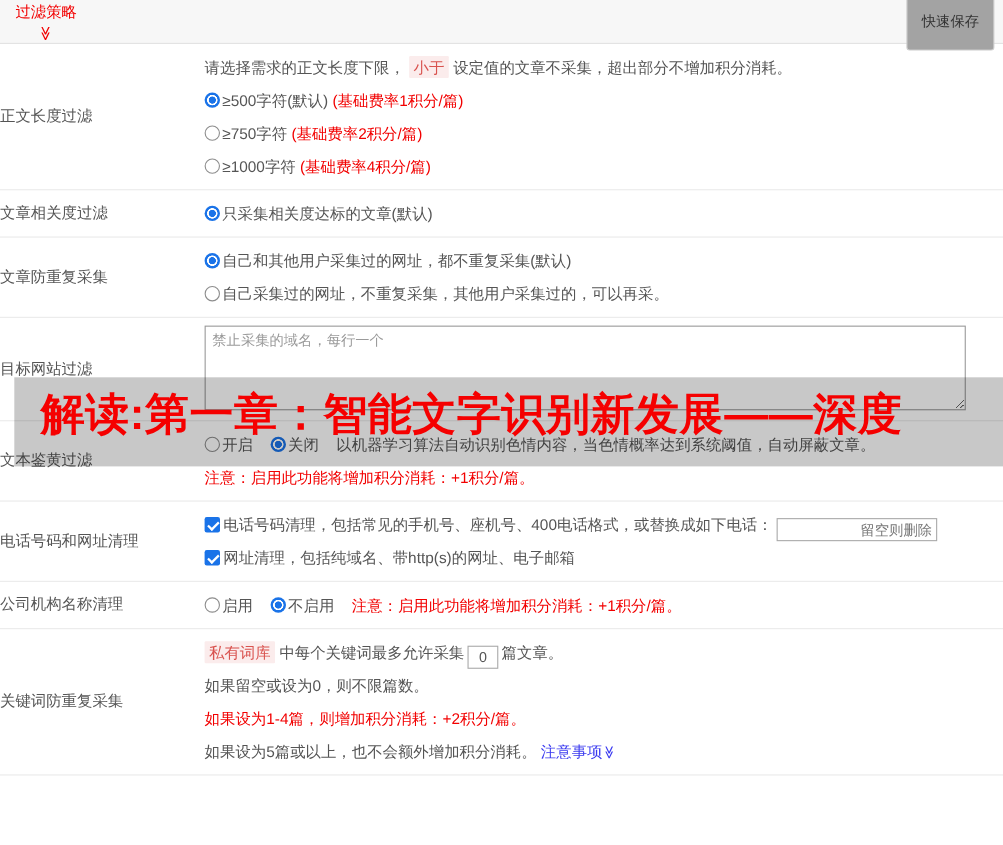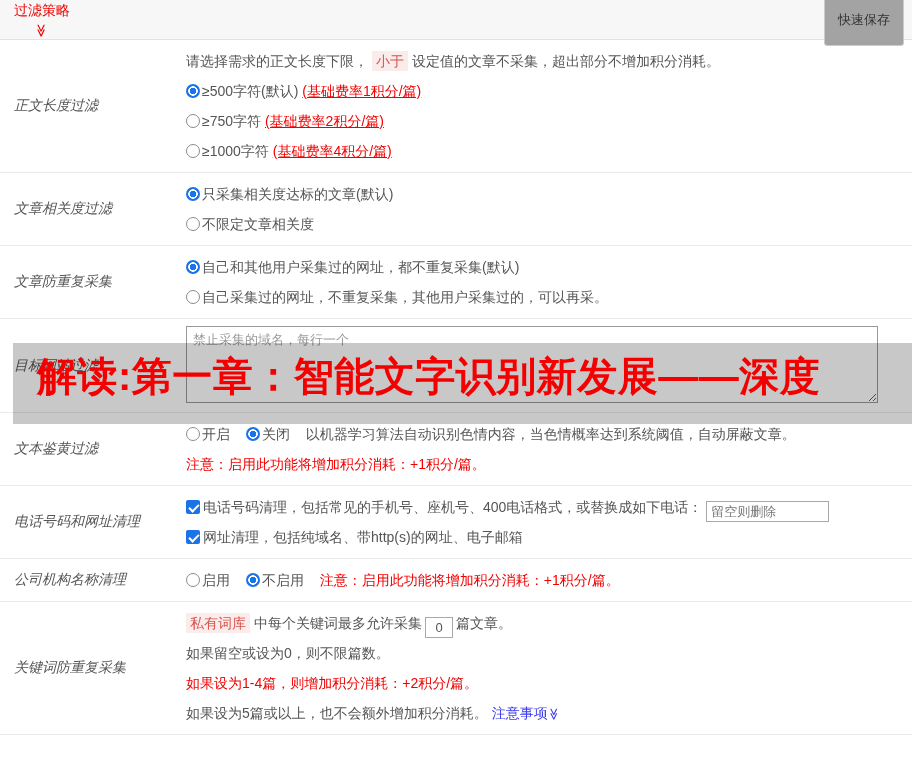--- a/index.html
+++ b/index.html
@@ -47,25 +47,23 @@
   }
   
   .row {
     display: flex;
     border-bottom: 1px solid #eaeaea;
   }
   .row:last-child { border-bottom: none; }
   .row-label {
     width: 186px;
     flex: 0 0 186px;
-    padding-left: 14px;
-    display: flex;
-    align-items: center;
-    color: #555;
-    font-style: italic;
+    display: flex;
+    align-items: center;
+    color: #555;
   }
   .row-content {
     flex: 1;
     padding: 6px 8px 6px 0;
   }
   .line { line-height: 30px; min-height: 30px; }
   .para { line-height: 30px; }
   
   .radio {
     display: inline-block;
@@ -92,21 +90,21 @@
   .checkbox::after {
     content: "";
     position: absolute;
     left: 4.5px; top: 1.5px;
     width: 4px; height: 8px;
     border: solid #fff;
     border-width: 0 2px 2px 0;
     transform: rotate(45deg);
   }
   .red { color: #f20000; }
-  .red-u { color: #f20000; text-decoration: underline; }
+  .red-u { color: #f20000; }
   .tag {
     background: #fbecec;
     color: #d9534f;
     padding: 2px 4px;
     margin: 0 4px;
     border-radius: 1px;
   }
   .link { color: #3a3af0; cursor: pointer; }
   .link .chevron-double { font-size: 12px; }
   .opt-gap { margin-right: 12px; }
@@ -117,28 +115,29 @@
     resize: both;
     font-family: inherit;
     font-size: 13px;
     color: #555;
     padding: 4px 6px;
     margin-top: 1px;
     background: #fff;
   }
   textarea.domain-box::placeholder { color: #9a9a9a; }
   input.phone-input {
-    width: 123px;
+    width: 146px;
     height: 21px;
     border: 1px solid #a9a9a9;
     font-family: inherit;
     font-size: 13px;
     color: #555;
     padding: 0 4px;
     vertical-align: -4px;
+    text-align: right;
   }
   input.phone-input::placeholder { color: #777; }
   input.num-input {
     width: 28px;
     height: 21px;
     border: 1px solid #a9a9a9;
     font-family: inherit;
     font-size: 13px;
     color: #555;
     text-align: center;
@@ -199,23 +198,20 @@
     </div>
   </div>
 </div>
 
 <div class="row">
   <div class="row-label">文章相关度过滤</div>
   <div class="row-content">
     <div class="line">
       <span class="radio sel"></span><span>只采集相关度达标的文章(默认)</span>
     </div>
-    <div class="line">
-      <span class="radio"></span><span>不限定文章相关度</span>
-    </div>
   </div>
 </div>
 
 <div class="row">
   <div class="row-label">文章防重复采集</div>
   <div class="row-content">
     <div class="line">
       <span class="radio sel"></span><span>自己和其他用户采集过的网址，都不重复采集(默认)</span>
     </div>
     <div class="line">

